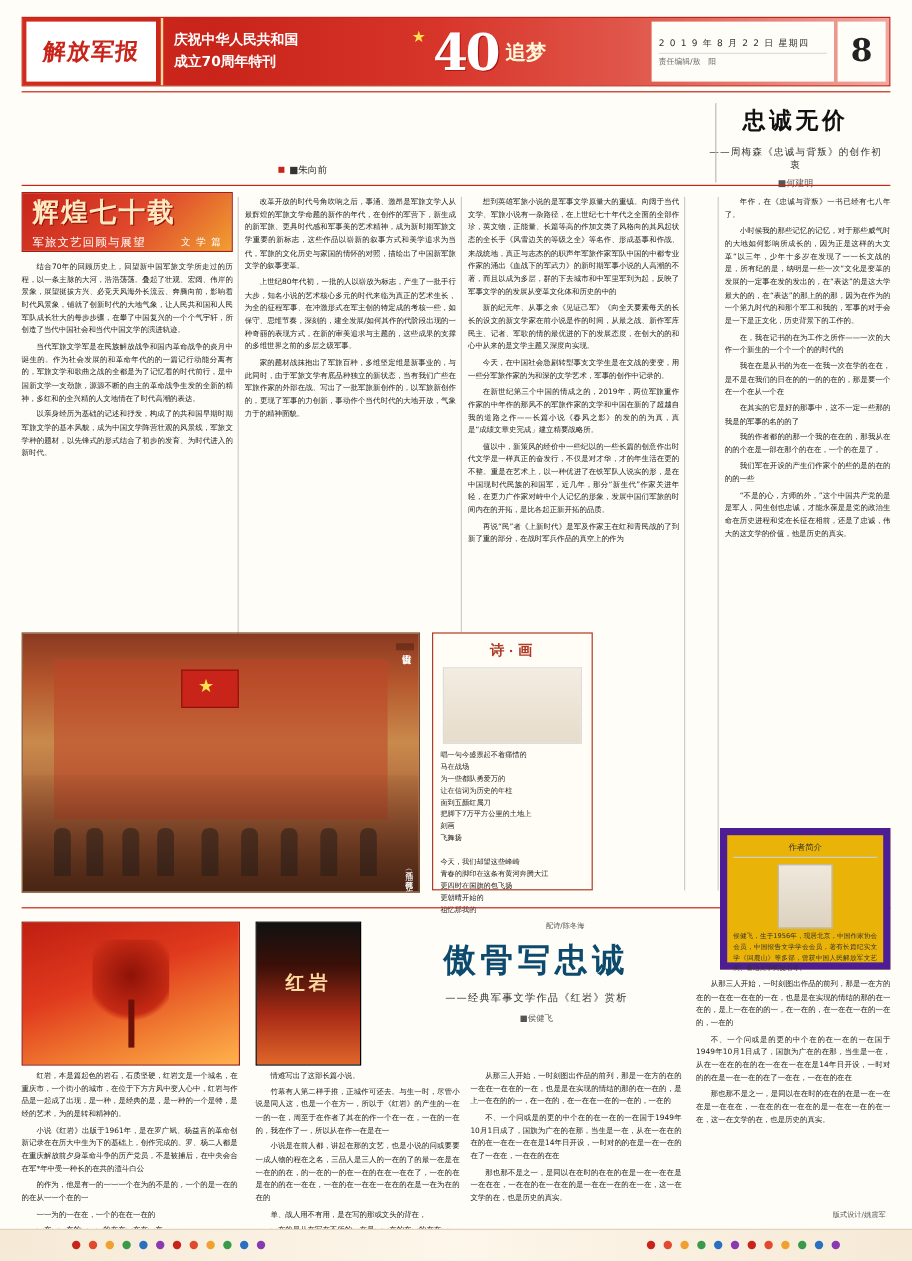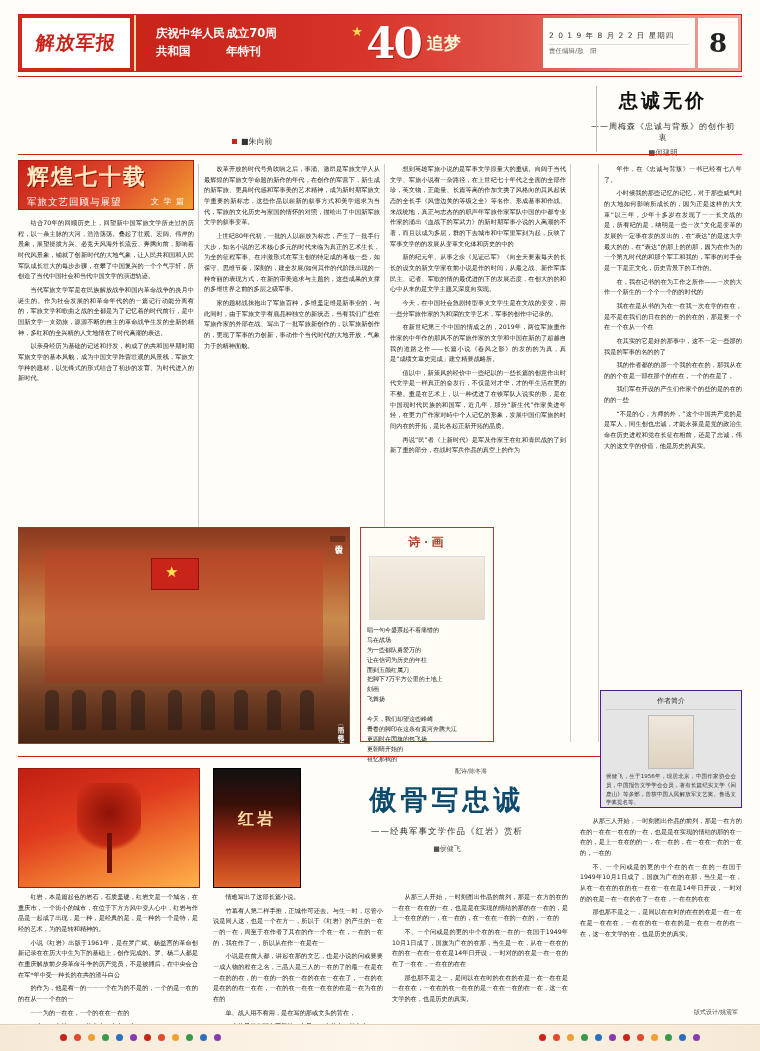--- a/index.html
+++ b/index.html
@@ -25,23 +25,23 @@
   .logo-box{
     width:108px;display:flex;align-items:center;justify-content:center;
     background:#ffffff;margin:3px 0 3px 3px;
   }
   .logo-text{
     font-family:"DejaVu Serif","Liberation Serif",serif;
     font-weight:bold;font-size:19px;color:#c8241a;letter-spacing:1px;
     transform:skewX(-6deg);
   }
   .anniv{
-    width:128px;color:#fff;display:flex;justify-content:center;
-    padding-left:20px;font-size:11.5px;line-height:1.55;font-weight:bold;
-    border-left:2px solid #ffd9a0;margin-left:4px;align-items:center;
+    width:128px;color:#fff;display:flex;flex-direction:column;justify-content:center;
+    padding-left:9px;font-size:11.5px;line-height:1.55;font-weight:bold;
+    border-left:2px solid #ffd9a0;margin-left:4px;
   }
   .seventy{
     flex:1;position:relative;display:flex;align-items:center;justify-content:center;
     overflow:hidden;
   }
   .seventy .big70{
     font-family:"DejaVu Serif","Liberation Serif",serif;
     font-size:42px;font-weight:bold;color:#ffffff;
     letter-spacing:-2px;text-shadow:1px 1px 0 #a81a12;
   }
@@ -169,21 +169,21 @@
     border:1px solid #9a1a10;overflow:hidden;
   }
   .redstrip .tree{
     position:absolute;left:58px;top:14px;width:64px;height:74px;
     background:radial-gradient(circle at 50% 40%,#8e1208 0%,#c62a14 60%,rgba(198,42,20,0) 70%);
   }
   .redstrip .trunk{position:absolute;left:88px;top:64px;width:5px;height:40px;background:#6d1008;}
   
   .authorbox{
     position:absolute;left:600px;top:690px;width:142px;height:118px;
-    border:1px solid #4c1d95;background:#e5e5e5;box-sizing:border-box;padding:5px;
+    border:6px solid #4c1d95;background:#eab308;box-sizing:border-box;padding:5px;
   }
   .authorbox .ab-t{font-size:7px;color:#333;text-align:center;border-bottom:1px solid #ccc;padding-bottom:3px;}
   .authorbox .ab-portrait{
     width:44px;height:52px;margin:5px auto 3px;border:1px solid #bbb;
     background:linear-gradient(180deg,#efe8dc,#ddd2c0);
   }
   .authorbox .ab-txt{font-size:5.5px;line-height:1.6;color:#333;text-align:justify;}
   
   .footer{
     position:absolute;left:0;bottom:0;width:760px;height:26px;

